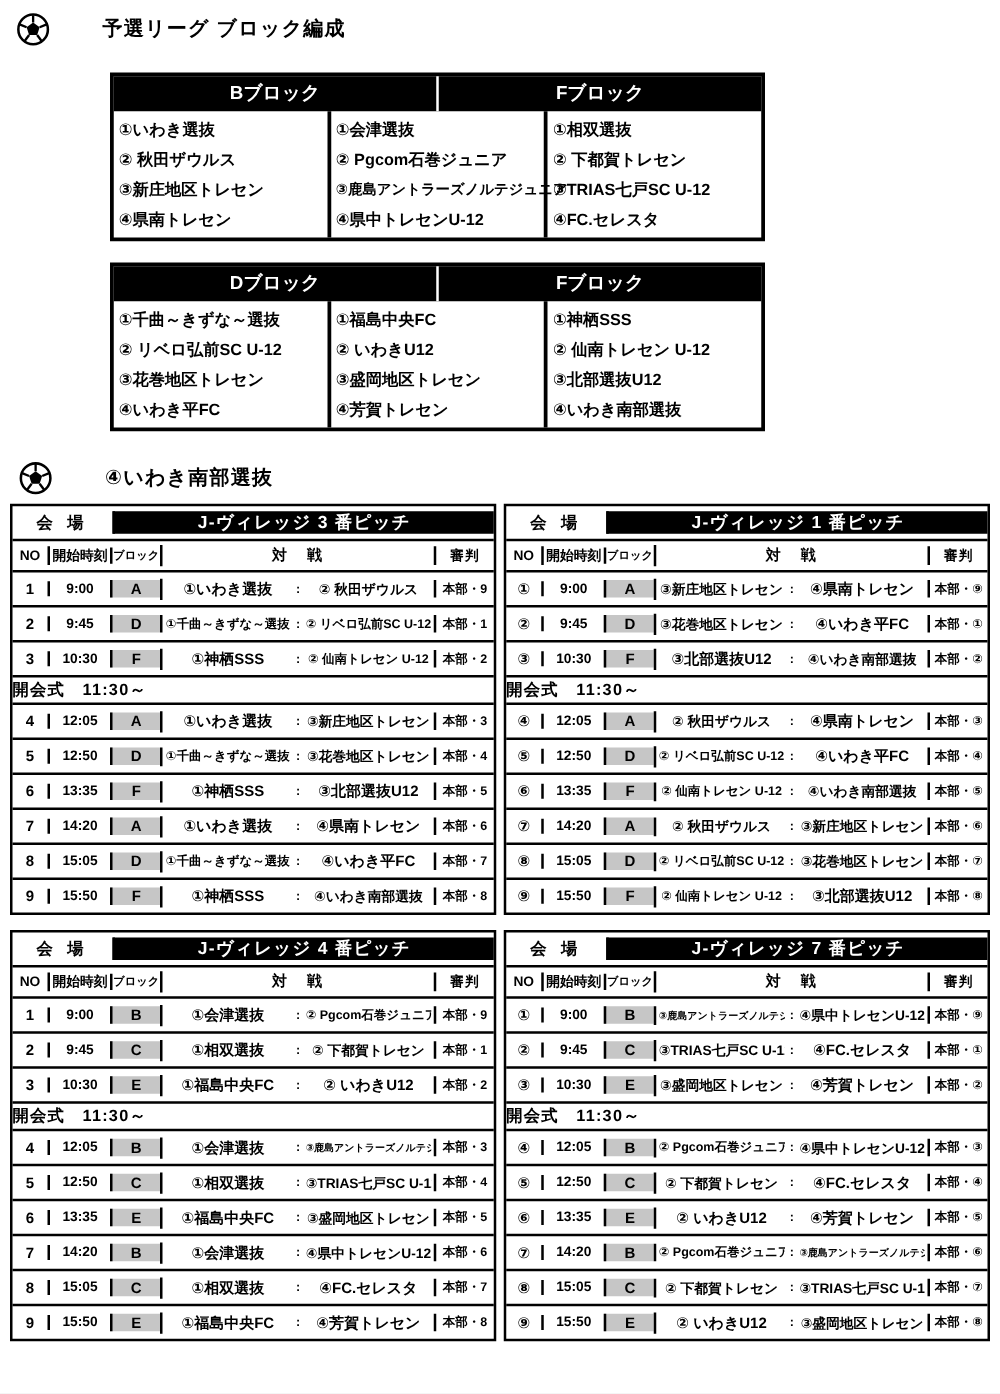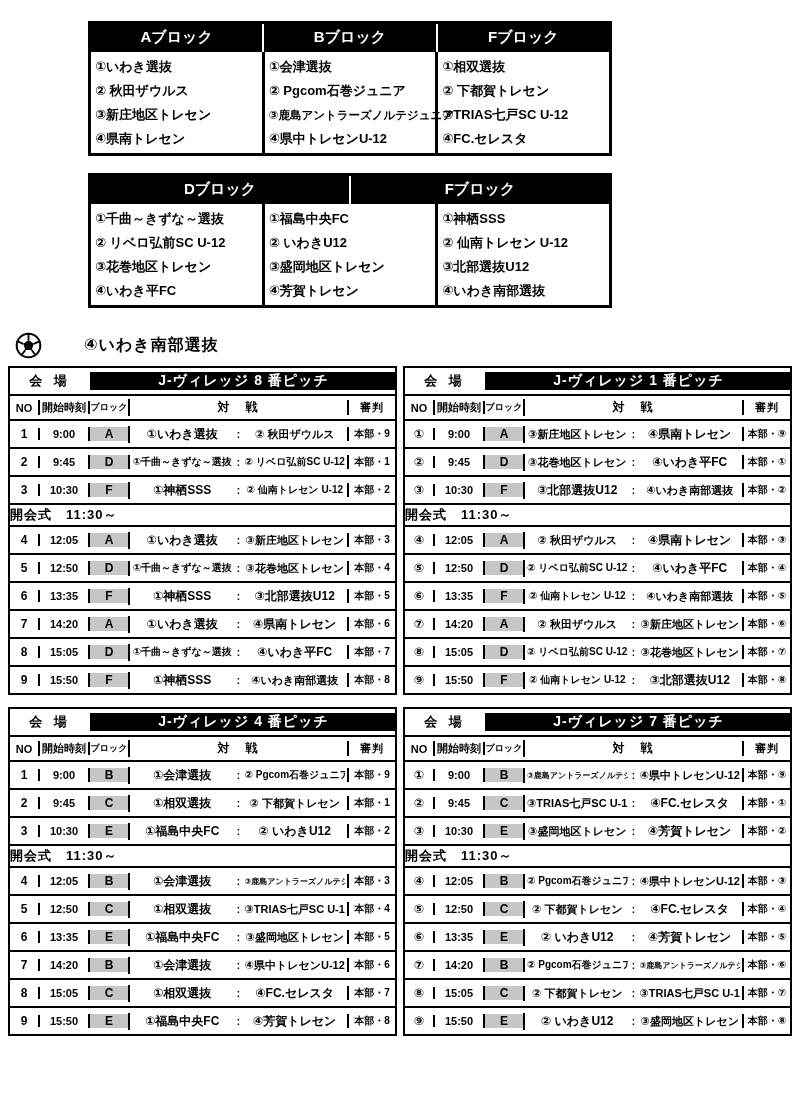--- a/index.html
+++ b/index.html
@@ -56,25 +56,36 @@
   .c-match .home, .c-match .away { flex:1 1 0; text-align:center; font-weight:bold; white-space:nowrap; overflow:hidden; }
   .c-match .colon { width:12px; text-align:center; font-size:10px; font-weight:bold; flex:0 0 auto; }
   .c-ref { width:48px; font-size:10px; font-weight:bold; white-space:nowrap; }
   .cerow { height:22px; font-weight:bold; font-size:13px; letter-spacing:1px; }
 </style>
 </head>
 <body>
 
 <div class="page">
 
+  <div class="hdr hdr1">
+    <svg class="ball" viewBox="0 0 32 32">
+      <circle cx="16" cy="16" r="14" fill="#fff" stroke="#000" stroke-width="2.4"></circle>
+      <polygon points="16,9.5 22.2,14 19.8,21.3 12.2,21.3 9.8,14" fill="#000"></polygon>
+      <line x1="16" y1="9.5" x2="16" y2="2.5" stroke="#000" stroke-width="2.2"></line>
+      <line x1="22.2" y1="14" x2="28.8" y2="11.2" stroke="#000" stroke-width="2.2"></line>
+      <line x1="19.8" y1="21.3" x2="24.2" y2="27.2" stroke="#000" stroke-width="2.2"></line>
+      <line x1="12.2" y1="21.3" x2="7.8" y2="27.2" stroke="#000" stroke-width="2.2"></line>
+      <line x1="9.8" y1="14" x2="3.2" y2="11.2" stroke="#000" stroke-width="2.2"></line>
+    </svg>
+    <div class="hdr-title">予選リーグ ブロック編成</div>
+  </div>
 
 
   <div class="btable bt1" id="btable-1">
       <div class="bhead">
-        <div class="bh-cell">Aブロック</div>
         <div class="bh-cell">Bブロック</div>
         <div class="bh-cell">Fブロック</div>
       </div>
       <div class="bbody">
         <div class="bb-col">
           <div class="bteam" style="font-size: 13px;">①いわき選抜</div>
           <div class="bteam" style="font-size: 13px;">② 秋田ザウルス</div>
           <div class="bteam" style="font-size: 13px;">③新庄地区トレセン</div>
           <div class="bteam" style="font-size: 13px;">④県南トレセン</div>
         </div>
@@ -129,21 +140,21 @@
       <line x1="12.2" y1="21.3" x2="7.8" y2="27.2" stroke="#000" stroke-width="2.2"></line>
       <line x1="9.8" y1="14" x2="3.2" y2="11.2" stroke="#000" stroke-width="2.2"></line>
     </svg>
     <div class="hdr-title">④いわき南部選抜</div>
   </div>
 
   <div class="pitch-row pr-top" id="pitch-row-top">
       <div class="ptable">
         <div class="prow trow">
           <div class="pcell venue-cell">会 場</div>
-          <div class="pcell vtitle-cell">J-ヴィレッジ 8 番ピッチ</div>
+          <div class="pcell vtitle-cell">J-ヴィレッジ 3 番ピッチ</div>
         </div>
         <div class="prow chrow">
           <div class="pcell ch-no">NO</div>
           <div class="pcell ch-time">開始時刻</div>
           <div class="pcell ch-block">ブロック</div>
           <div class="pcell ch-match">対　戦</div>
           <div class="pcell ch-ref">審判</div>
         </div>
         <div class="prow drow">
           <div class="pcell c-no">1</div>

